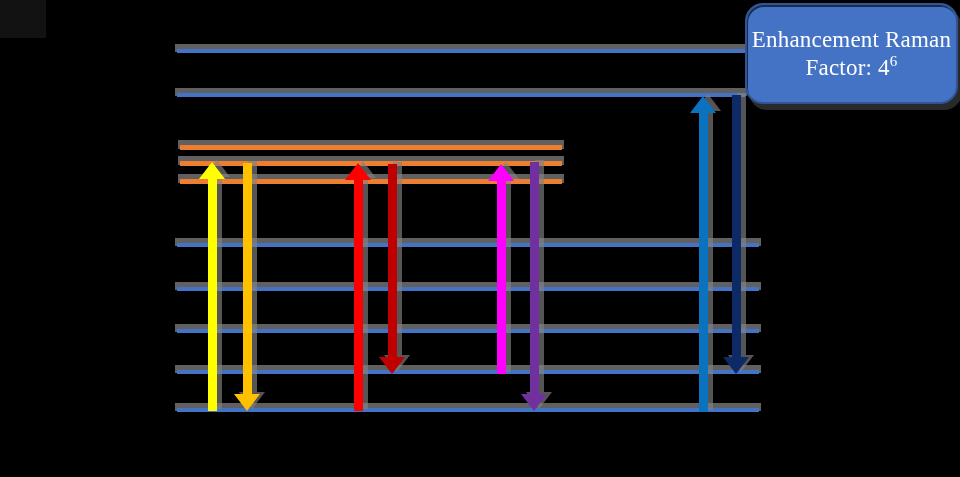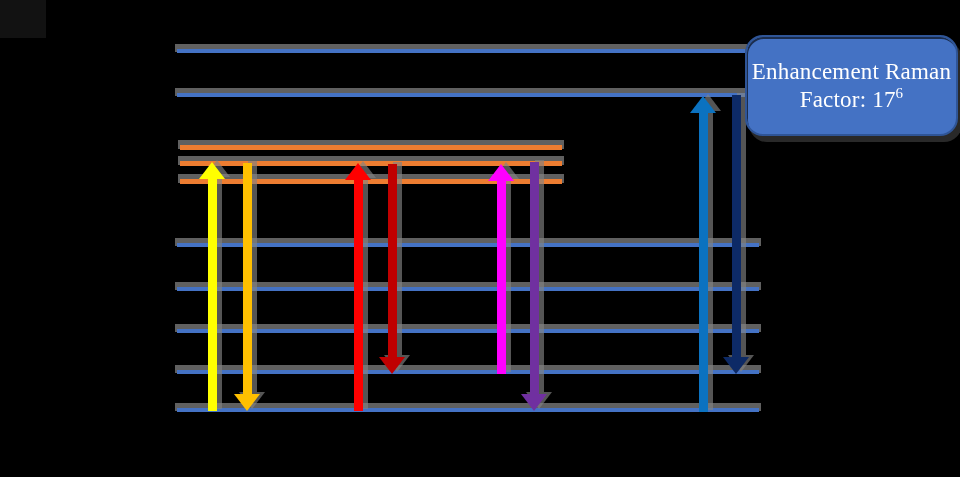--- a/index.html
+++ b/index.html
@@ -42,21 +42,20 @@
     border-radius: 18px;
     border: 2px solid #2F5597;
     box-sizing: border-box;
     display: flex;
     flex-direction: column;
     align-items: center;
     justify-content: center;
     text-align: center;
     box-shadow: 4px 6px 0 rgba(90,90,90,0.45), 1px 2px 0 rgba(0,0,0,0.6) inset;
     z-index: 30;
-    margin-top: 32px;
   }
   .callout .callout-line {
     font-size: 23px;
     line-height: 28px;
     letter-spacing: 0.2px;
   }
   .callout sup {
     font-size: 15px;
     line-height: 0;
   }
@@ -110,16 +109,16 @@
       </div>
       <div class="arrow" style="left: 723px; top: 95px; width: 26px; height: 279px; z-index: 10;">
         <div class="shaft" style="left: 8.5px; width: 9px; top: 0px; height: 264px; background: rgb(13, 42, 102);"></div>
         <div class="head" style="border-left: 13px solid transparent; border-right: 13px solid transparent; bottom: 0px; border-top: 17px solid rgb(13, 42, 102);"></div>
       </div>
     </div>
 
   <div class="callout" id="callout-box" style="left: 745px; top: 3px; width: 213px; height: 101px; background: rgb(68, 114, 196); border-color: rgb(47, 85, 151); color: rgb(255, 255, 255);">
     <div class="callout-line">Enhancement Raman</div>
     <div class="callout-line">
-      <span>Factor: 17</span><sup>6</sup>
+      <span>Factor: 4</span><sup>6</sup>
     </div>
   </div>
 </div>
 
 </body></html>

